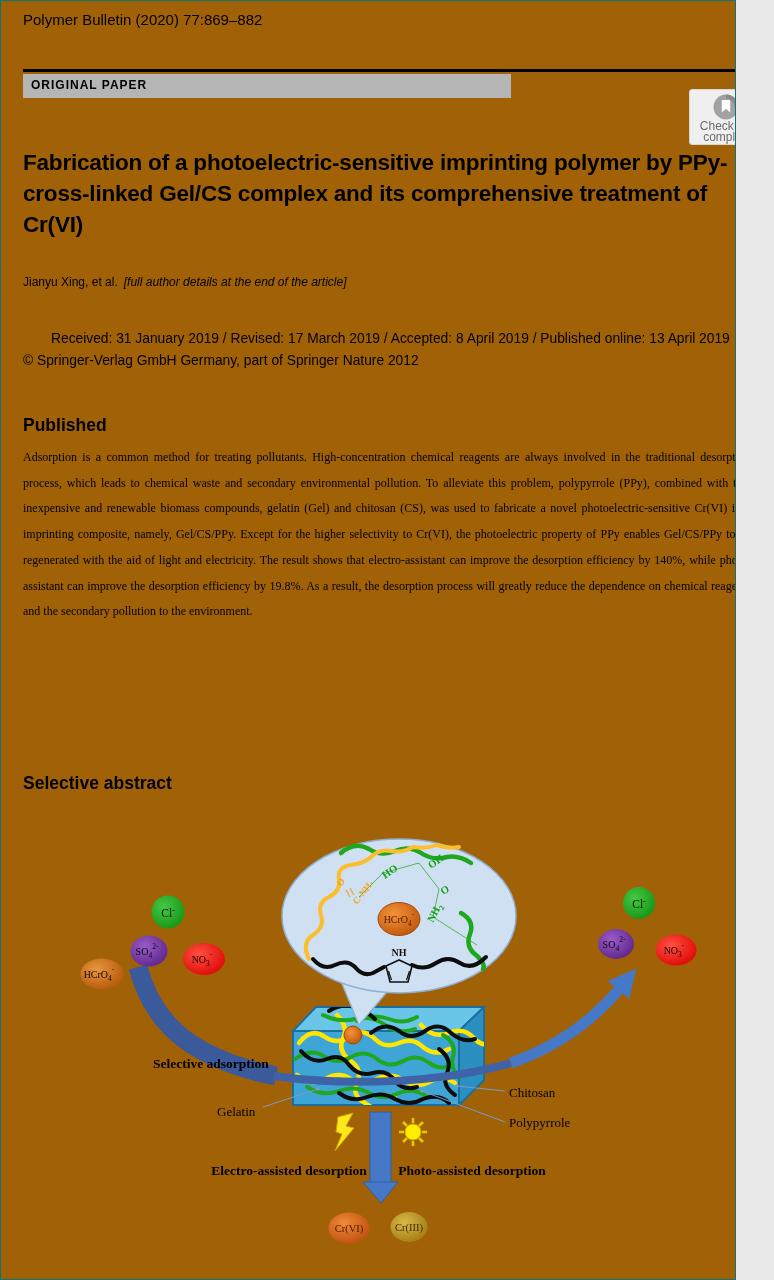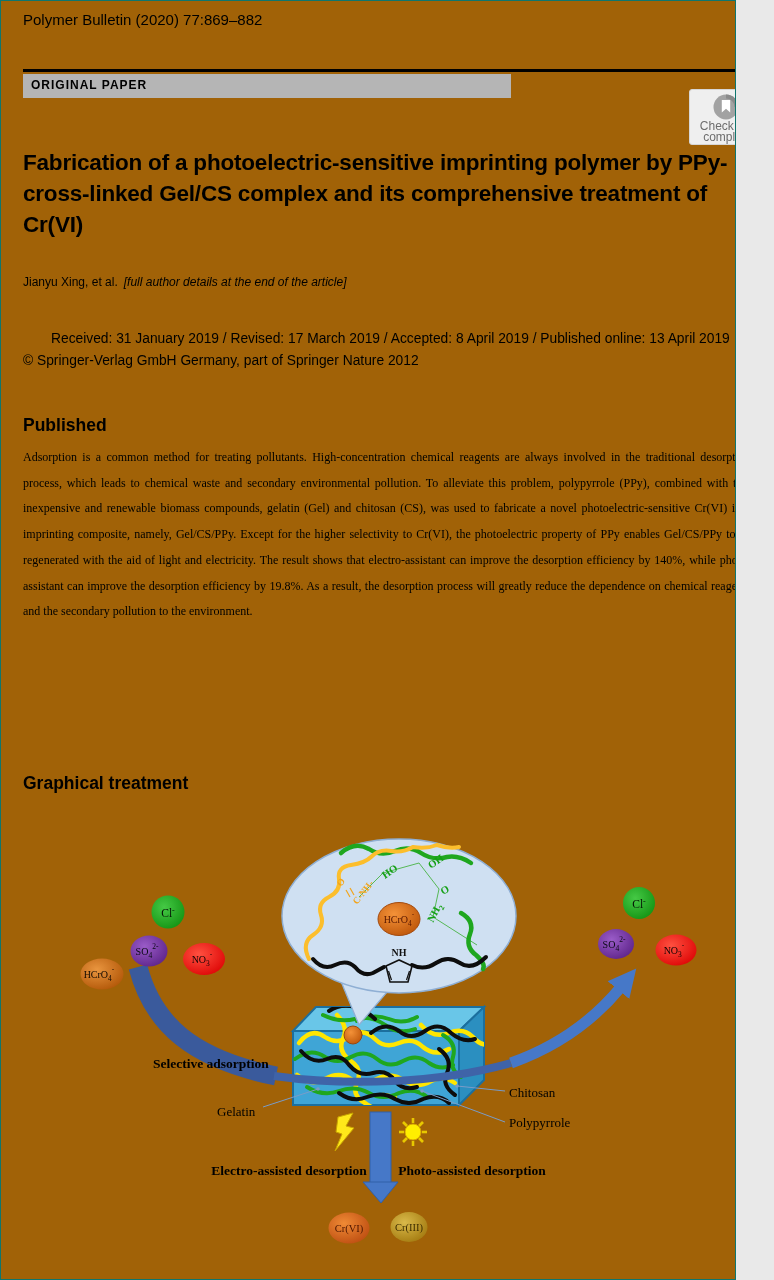--- a/index.html
+++ b/index.html
@@ -55,21 +55,21 @@
   <div class="abs authors">
     <span>Jianyu Xing, et al.</span><span class="note">[full author details at the end of the article]</span>
   </div>
 
   <div class="abs history">Received: 31 January 2019 / Revised: 17 March 2019 / Accepted: 8 April 2019 / Published online: 13 April 2019</div>
   <div class="abs copyright">© Springer-Verlag GmbH Germany, part of Springer Nature 2012</div>
 
   <div class="abs h-abstract">Published</div>
   <div class="abs abstract-body">Adsorption is a common method for treating pollutants. High-concentration chemical reagents are always involved in the traditional desorption process, which leads to chemical waste and secondary environmental pollution. To alleviate this problem, polypyrrole (PPy), combined with two inexpensive and renewable biomass compounds, gelatin (Gel) and chitosan (CS), was used to fabricate a novel photoelectric-sensitive Cr(VI) ion-imprinting composite, namely, Gel/CS/PPy. Except for the higher selectivity to Cr(VI), the photoelectric property of PPy enables Gel/CS/PPy to be regenerated with the aid of light and electricity. The result shows that electro-assistant can improve the desorption efficiency by 140%, while photo-assistant can improve the desorption efficiency by 19.8%. As a result, the desorption process will greatly reduce the dependence on chemical reagents and the secondary pollution to the environment.</div>
 
-  <div class="abs h-ga">Graphical treatment</div>
+  <div class="abs h-ga">Selective abstract</div>
 
   <svg class="abs figure" width="700" height="432" viewBox="0 0 700 432">
     <defs>
       <radialGradient id="gGreen" cx="38%" cy="35%" r="75%">
           <stop offset="0%" stop-color="#45c945"></stop>
           <stop offset="100%" stop-color="#129212"></stop>
         </radialGradient>
       <radialGradient id="gPurple" cx="38%" cy="35%" r="75%">
           <stop offset="0%" stop-color="#9a5cc8"></stop>
           <stop offset="100%" stop-color="#5c2288"></stop>

